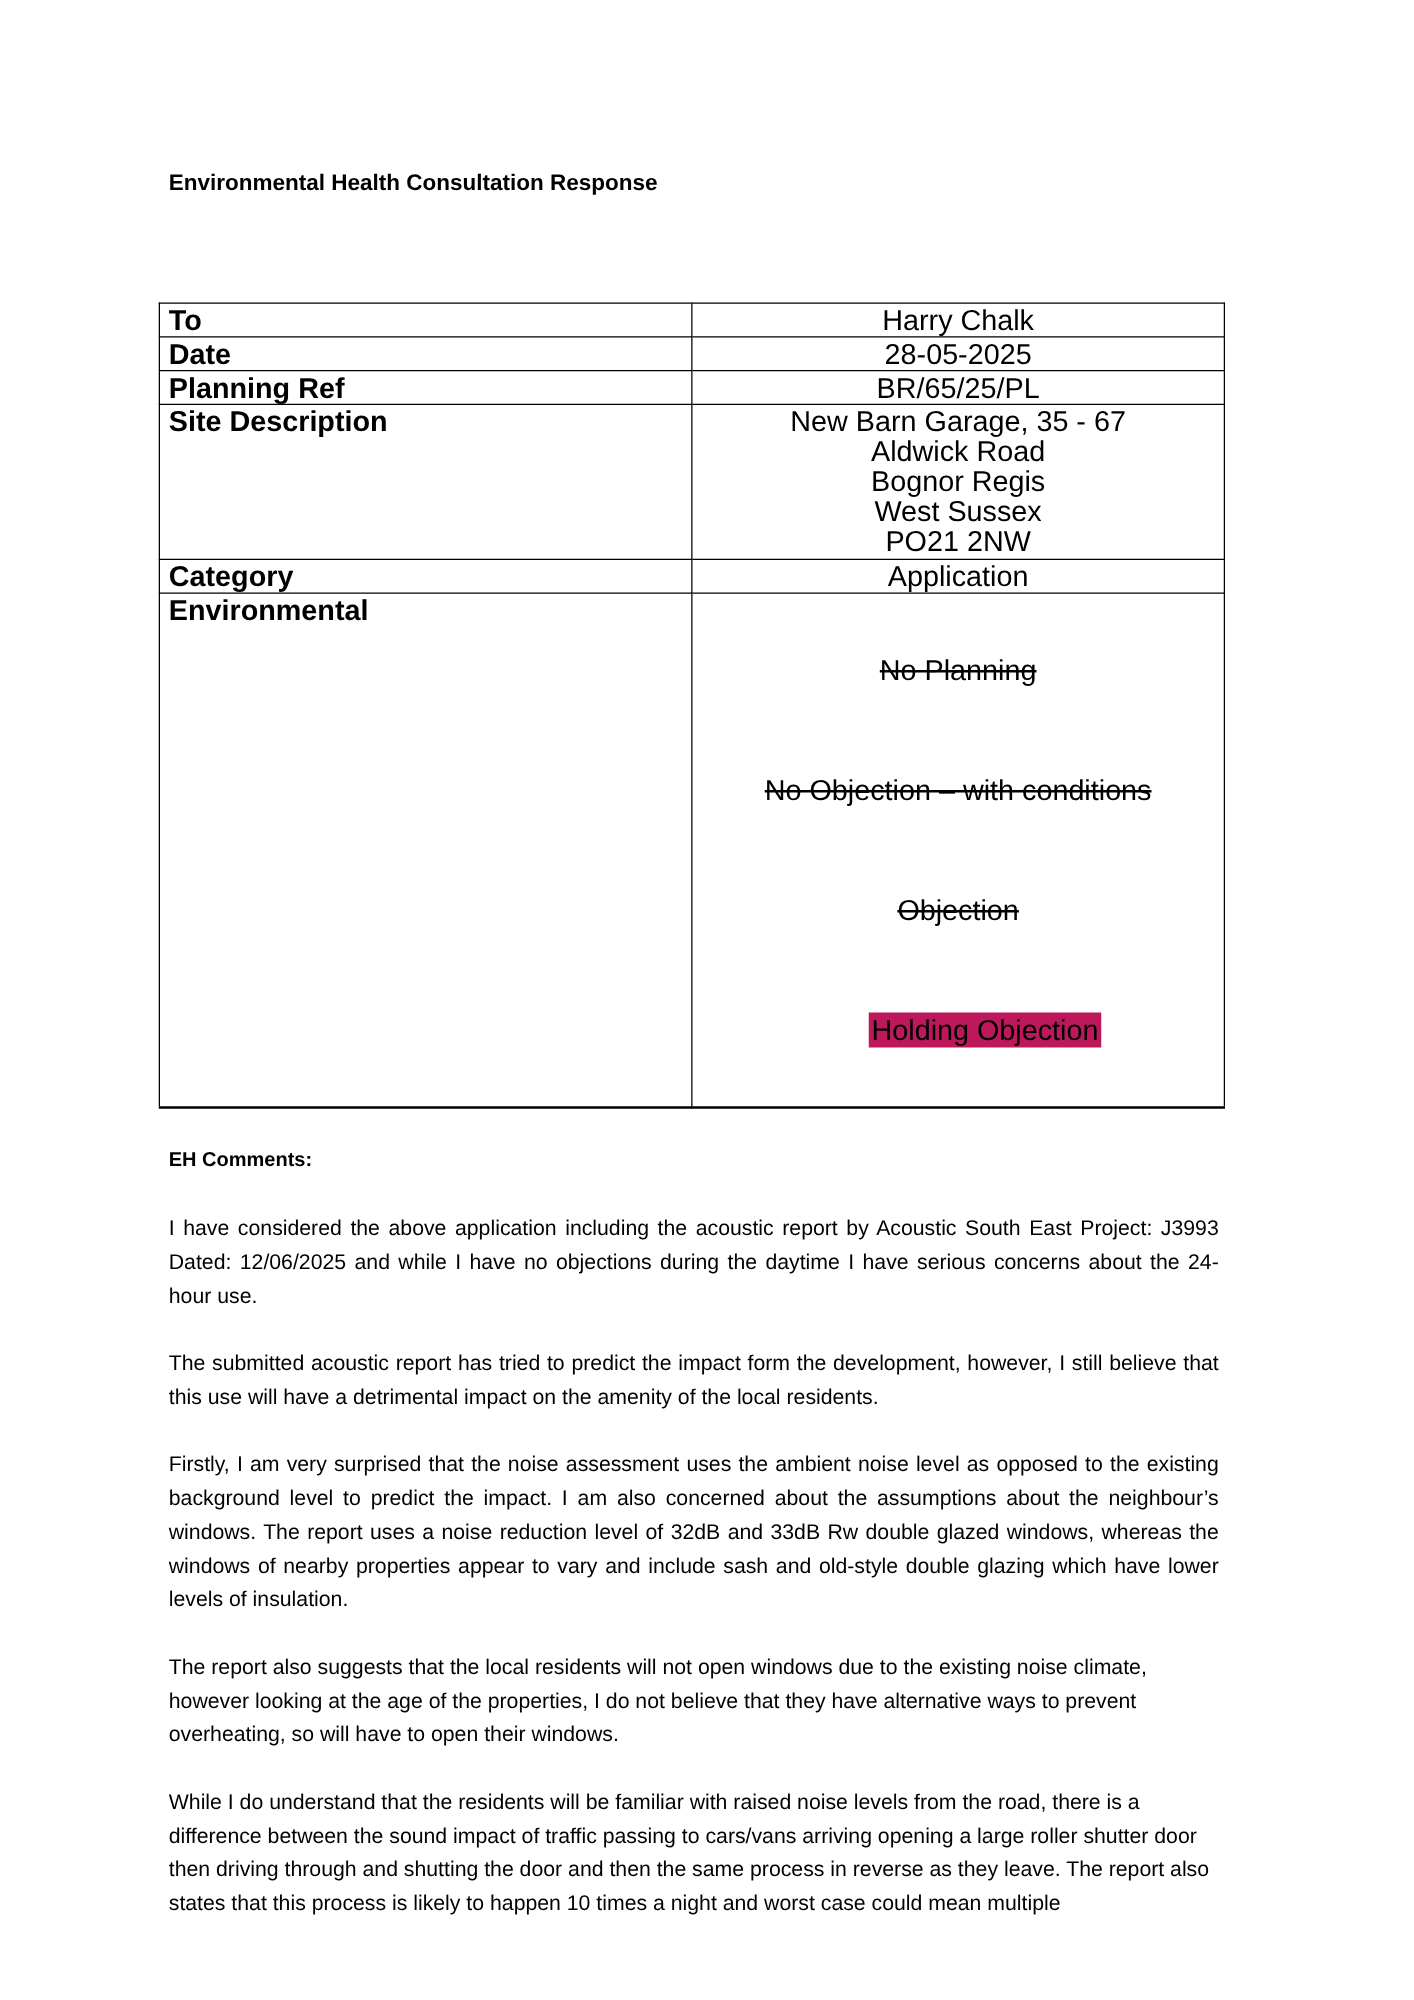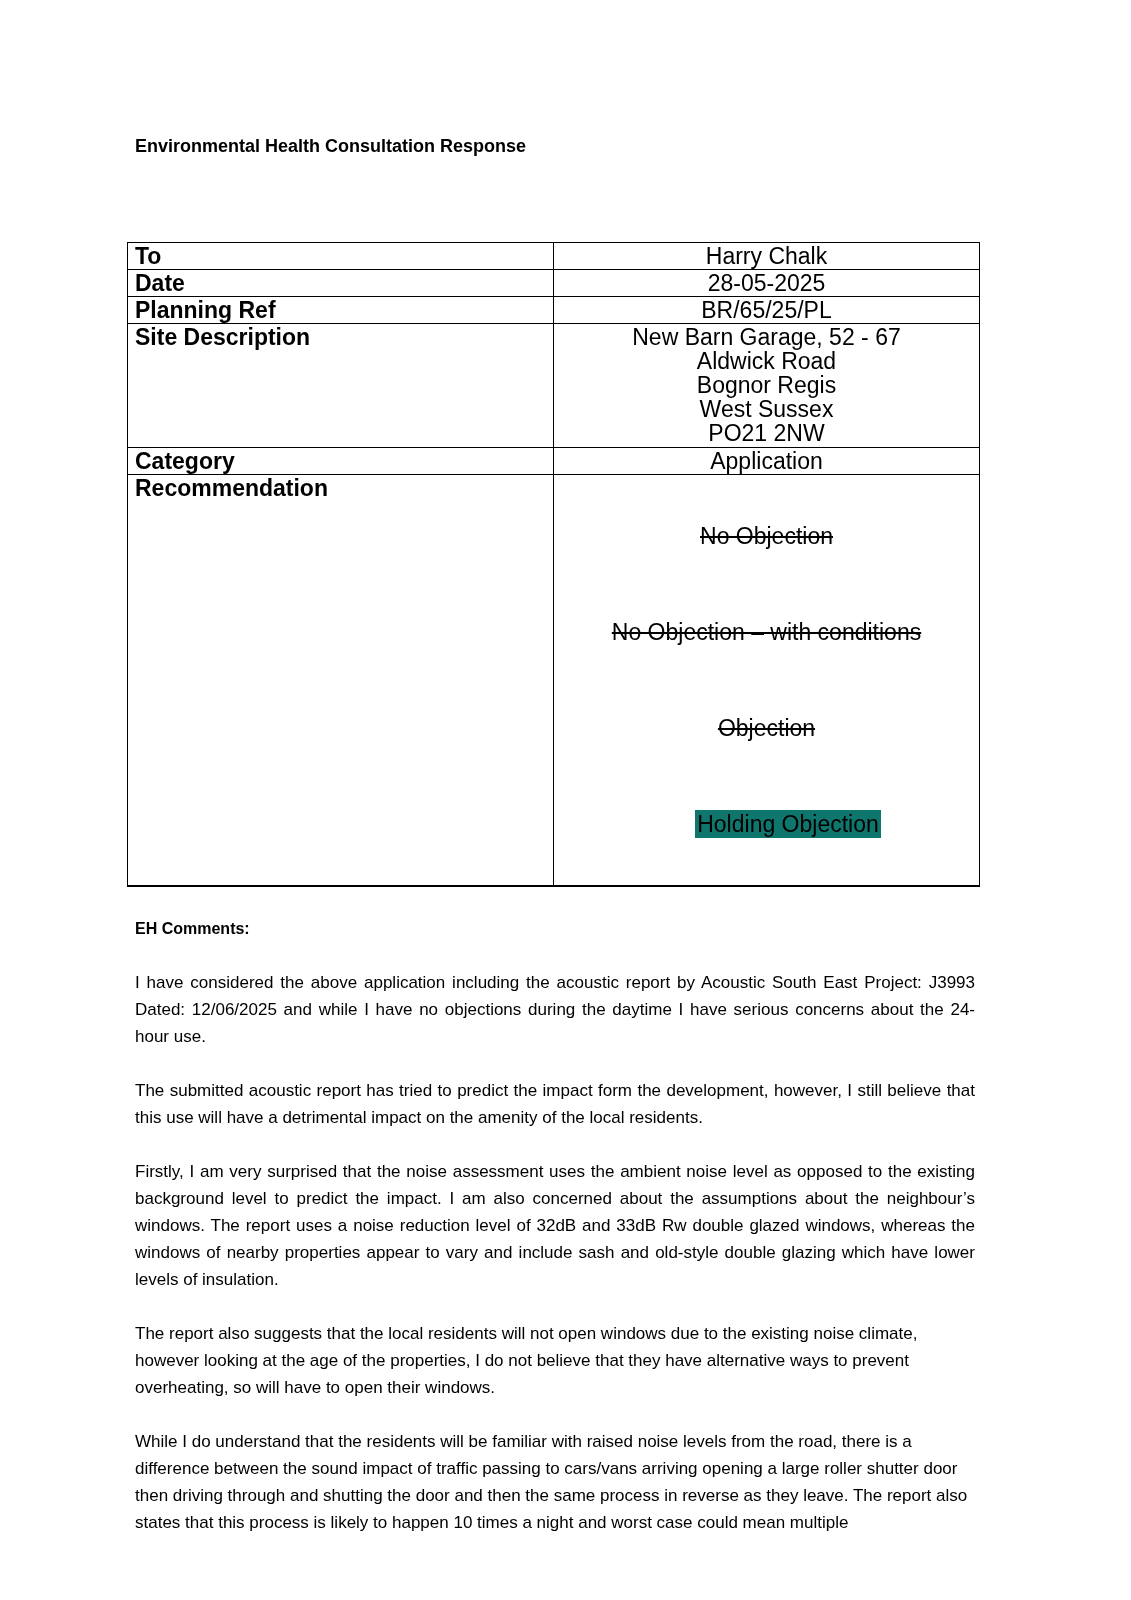--- a/index.html
+++ b/index.html
@@ -55,21 +55,21 @@
   tr.row-site td   { height: 121px; }
   tr.row-rec td    { height: 227px; }
   .rec-option {
     margin-bottom: 24px;
     line-height: 24px;
   }
   .rec-option.struck span {
     text-decoration: line-through;
   }
   .rec-option.highlighted span {
-    background: #0f766e;
+    background: #be185d;
     padding: 1px 2px;
     margin-left: 43px;
   }
   .eh-heading {
     margin-top: 28px;
     font-size: 16px;
     font-weight: bold;
     line-height: 27px;
   }
   .body-par {
@@ -98,35 +98,35 @@
       <tr class="row-std">
         <td class="label-cell">Date</td>
         <td class="value-cell">28-05-2025</td>
       </tr>
       <tr class="row-std">
         <td class="label-cell">Planning Ref</td>
         <td class="value-cell">BR/65/25/PL</td>
       </tr>
       <tr class="row-site">
         <td class="label-cell">Site Description</td>
-        <td class="value-cell">New Barn Garage, 52 - 67
+        <td class="value-cell">New Barn Garage, 35 - 67
 Aldwick Road
 Bognor Regis
 West Sussex
 PO21 2NW</td>
       </tr>
       <tr class="row-std">
         <td class="label-cell">Category</td>
         <td class="value-cell">Application</td>
       </tr>
       <tr class="row-rec">
-        <td class="label-cell">Recommendation</td>
+        <td class="label-cell">Environmental</td>
         <td class="value-cell">
           <div class="rec-option struck">
-            <span>No Objection</span>
+            <span>No Planning</span>
           </div>
           <div class="rec-option struck">
             <span>No Objection – with conditions</span>
           </div>
           <div class="rec-option struck">
             <span>Objection</span>
           </div>
           <div class="rec-option highlighted">
             <span>Holding Objection</span>
           </div>

